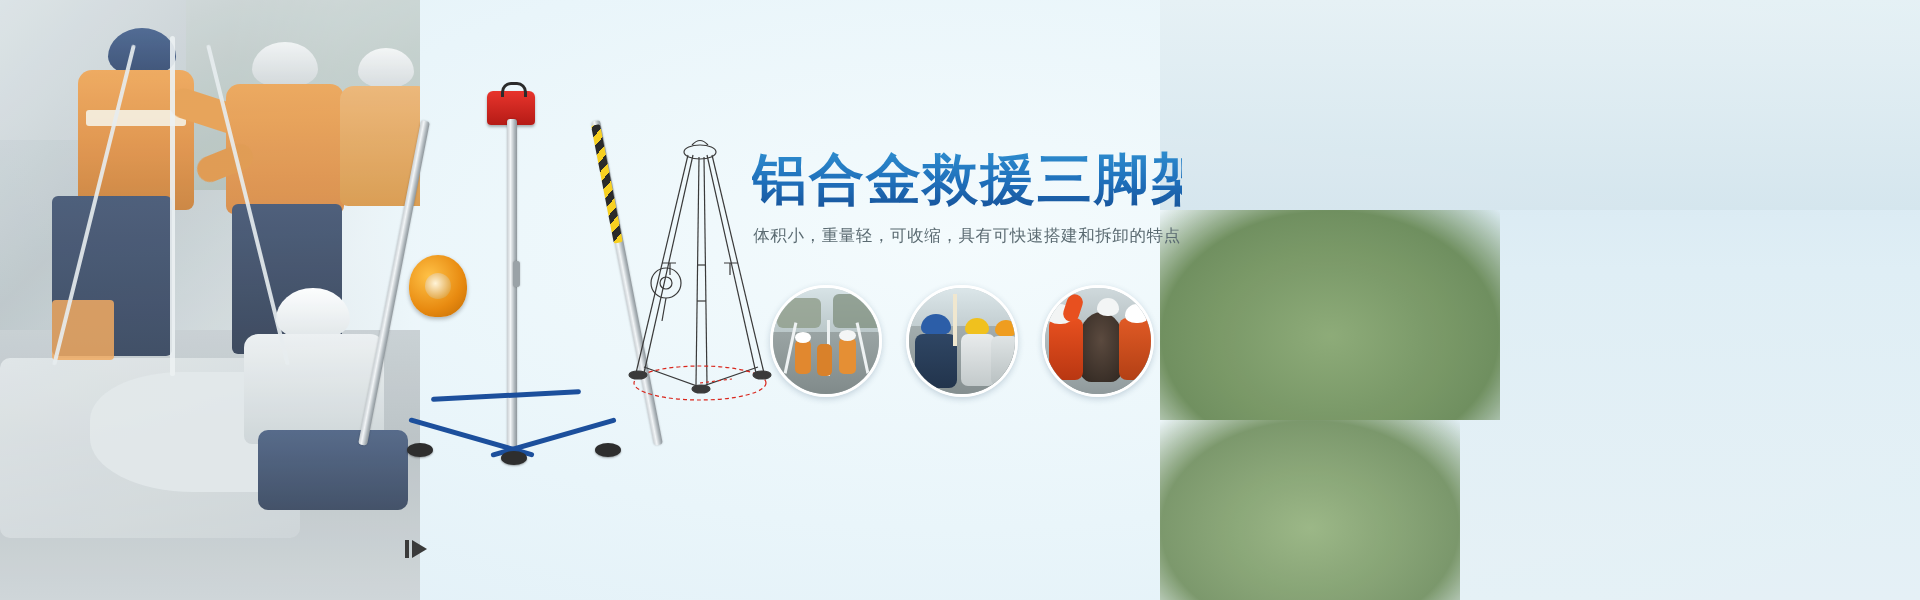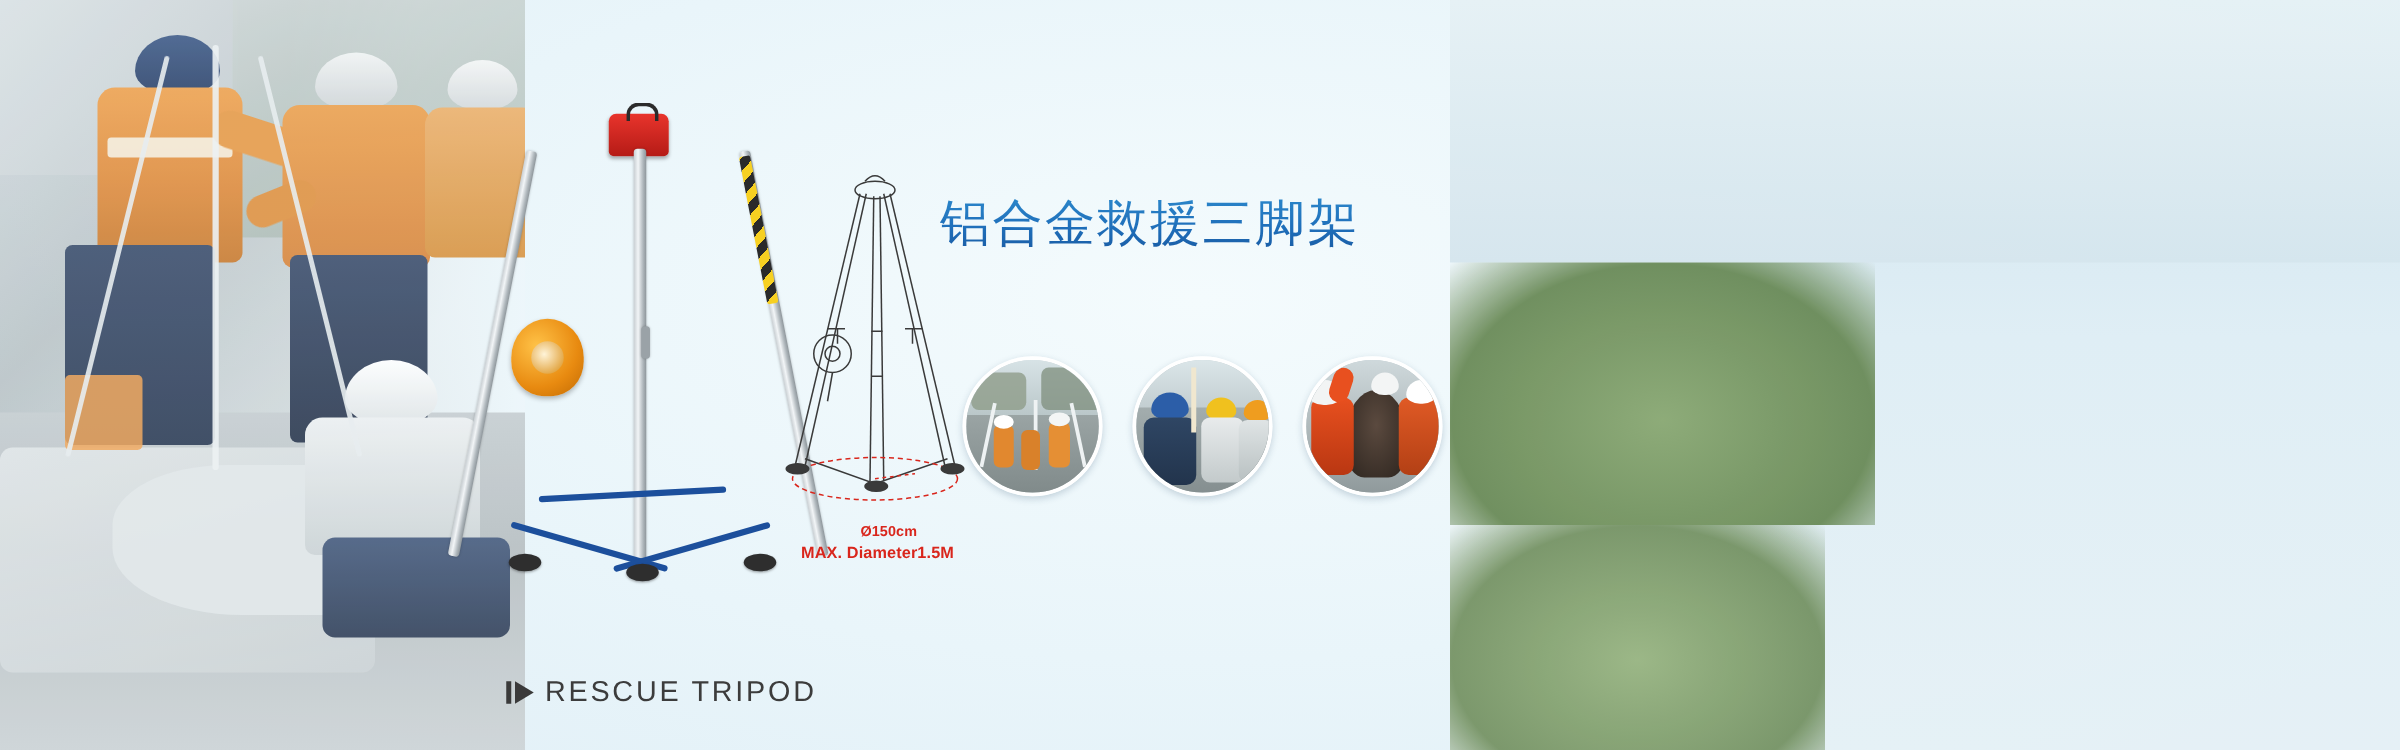--- a/index.html
+++ b/index.html
@@ -104,21 +104,21 @@
     display:inline-block; width:4px; height:18px; background:#3a3a3a; margin-right:-6px;
   }
   #wordmark .txt {
     font-size:23px; letter-spacing:2.2px; color:#3c3c3c; font-weight:400;
   }
 
   
   #copy { position:absolute; left:752px; top:148px; width:430px; }
   #title {
     font-family:"DejaVu Sans","Liberation Sans",sans-serif;
-    font-size:40px; font-weight:normal; letter-spacing:2px; line-height:62px;
+    font-size:55px; font-weight:bold; letter-spacing:2px; line-height:62px;
     background:linear-gradient(180deg,#2f8fd0 0%,#1f6fba 55%,#17539a 100%);
     -webkit-background-clip:text; background-clip:text; color:transparent;
     text-align:left; white-space:nowrap;
   }
   .sub {
     font-size:16.5px; color:#5b6b72; letter-spacing:.6px;
     text-align:center; line-height:27px; white-space:nowrap;
   }
   #sub1 { margin-top:12px; }
 
@@ -210,21 +210,20 @@
     <div class="brace" style="left:36px;top:308px;width:150px;transform:rotate(-3deg);"></div>
 
     <div class="foot" style="left:12px;top:358px;"></div>
     <div class="foot" style="left:200px;top:358px;"></div>
     <div class="foot" style="left:106px;top:366px;"></div>
   </div>
 
   <div id="wordmark">
     <span class="bar"></span>
     <span class="play"></span>
-    <span class="txt">RESCUE TRIPOD</span>
   </div>
 
   <svg id="blueprint" viewBox="0 0 200 300">
     <g stroke="#3a3a3a" fill="none" stroke-width="1.2">
 
       <ellipse cx="100" cy="17" rx="16" ry="7"></ellipse>
       <path d="M92 10 q8 -9 16 0"></path>
 
       <path d="M88 20 L36 238"></path>
       <path d="M93 20 L44 238"></path>
@@ -247,27 +246,24 @@
       <ellipse cx="100" cy="248" rx="66" ry="17" stroke-dasharray="4 3" stroke="#d9261c"></ellipse>
 
       <ellipse cx="38" cy="240" rx="9" ry="4" fill="#3a3a3a"></ellipse>
       <ellipse cx="162" cy="240" rx="9" ry="4" fill="#3a3a3a"></ellipse>
       <ellipse cx="101" cy="254" rx="9" ry="4" fill="#3a3a3a"></ellipse>
 
       <path d="M100 248 L132 244" stroke="#d9261c" stroke-dasharray="3 3"></path>
     </g>
   </svg>
 
-  <div id="dim-label">
-    <span class="d1">Ø150cm</span>
-    <span class="d2">MAX. Diameter1.5M</span>
-  </div>
 
   <div id="copy">
     <div id="title">铝合金救援三脚架</div>
+    <div id="sub1" class="sub">体积小，重量轻，可收缩，具有可快速搭建和拆卸的特点</div>
   </div>
 
   <div id="thumbs">
 
     <div class="thumb" style="left:0px;top:0px;background:linear-gradient(180deg,#cfd9dd 0%,#b9c3c5 46%,#9aa3a4 100%);">
       <i style="left:0;top:0;width:112px;height:46px;background:linear-gradient(180deg,#d7e3e6,#b9c6c8);"></i>
       <i style="left:4px;top:10px;width:44px;height:30px;background:#8e9c8a;border-radius:6px;opacity:.8;"></i>
       <i style="left:60px;top:6px;width:50px;height:34px;background:#7d8d7c;border-radius:6px;opacity:.75;"></i>
       <i style="left:0;top:44px;width:112px;height:68px;background:linear-gradient(180deg,#9aa4a4,#7e8888);"></i>
       <i style="left:16px;top:34px;width:3px;height:52px;background:#eef2f3;transform:rotate(12deg);"></i>

